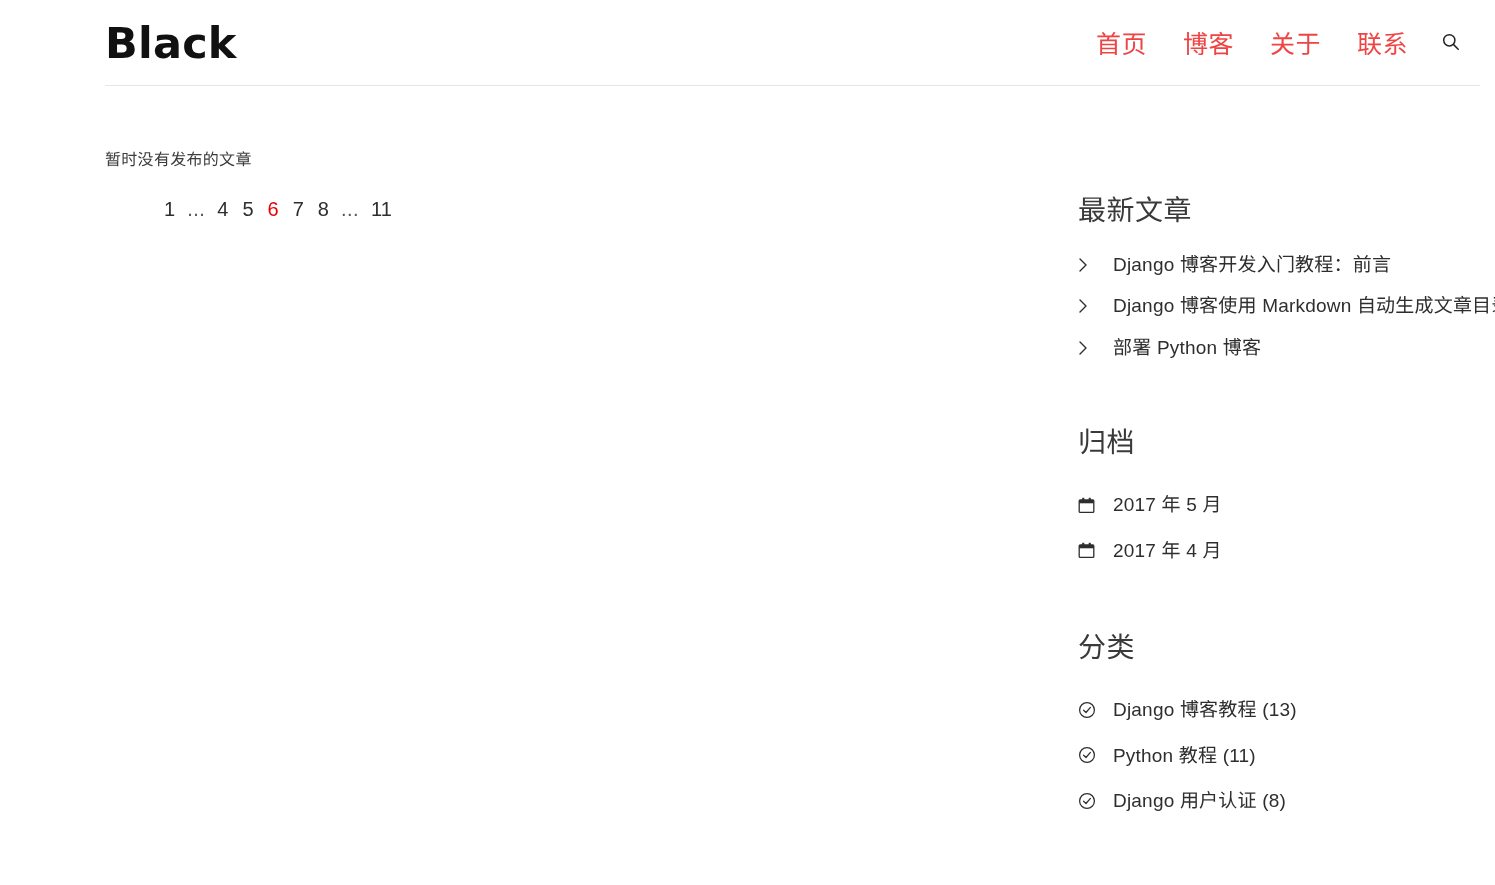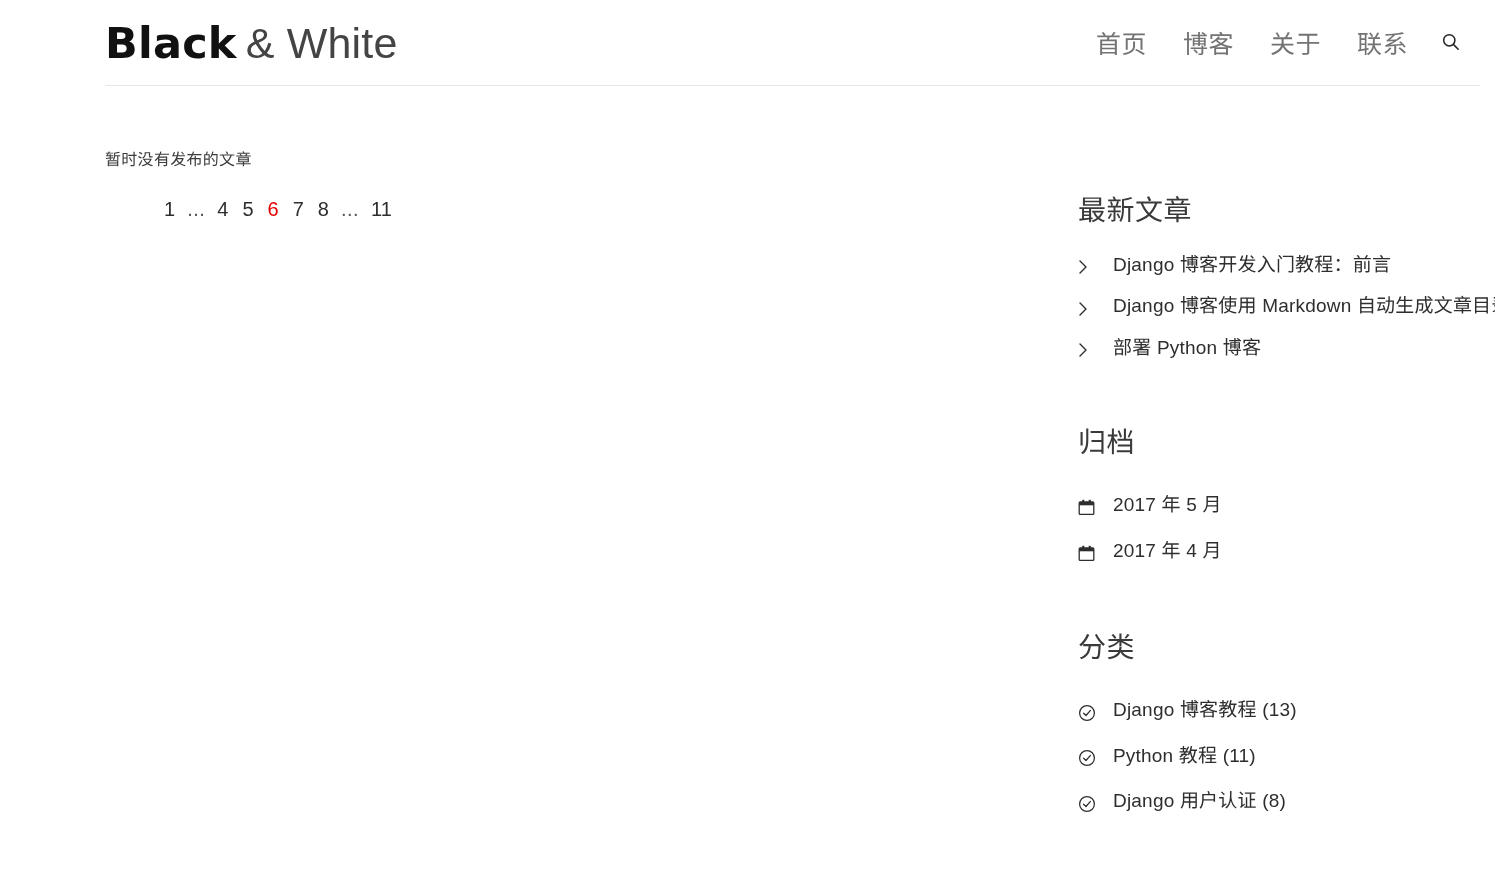--- a/index.html
+++ b/index.html
@@ -60,21 +60,21 @@
 
   .main-nav {
     display: flex;
     align-items: center;
     gap: 0;
     margin-right: 12px;
     padding-bottom: 2px;
   }
   .nav-item {
     font-size: 25px;
-    color: #737373;
+    color: #ef4444;
     text-decoration: none;
     padding: 4px 18px;
     white-space: nowrap;
     cursor: pointer;
     letter-spacing: 0.5px;
   }
   .nav-search {
     display: inline-flex;
     align-items: center;
     justify-content: center;
@@ -153,21 +153,21 @@
     letter-spacing: 0.5px;
   }
   .widget:first-child { margin-top: 98px; }
   .widget-list {
     list-style: none;
     margin: 0;
     padding: 0;
   }
   .widget-list li {
     display: flex;
-    align-items: flex-end;
+    align-items: center;
     min-height: 32px;
     padding: 5px 0;
     font-size: 19px;
     line-height: 1.45;
     color: #2e2e2e;
   }
   .widget-list li .item-label {
     cursor: pointer;
     white-space: nowrap;
     letter-spacing: 0.2px;
@@ -194,21 +194,20 @@
   .widget-posts .widget-title { margin-bottom: 14px; }
 </style>
 </head>
 <body>
 
 <header class="site-header">
   <div class="header-rule"></div>
 
   <a class="logo">
     <span class="logo-strong">Black</span>
-    <span class="logo-light">&amp; White</span>
   </a>
 
   <nav class="main-nav">
     <a class="nav-item">首页</a>
     <a class="nav-item">博客</a>
     <a class="nav-item">关于</a>
     <a class="nav-item">联系</a>
     <span class="nav-search">
       <svg width="20" height="20" viewBox="0 0 20 20" fill="none" aria-hidden="true">
         <circle cx="8.3" cy="8.3" r="5.6" stroke="#222222" stroke-width="1.5"></circle>

